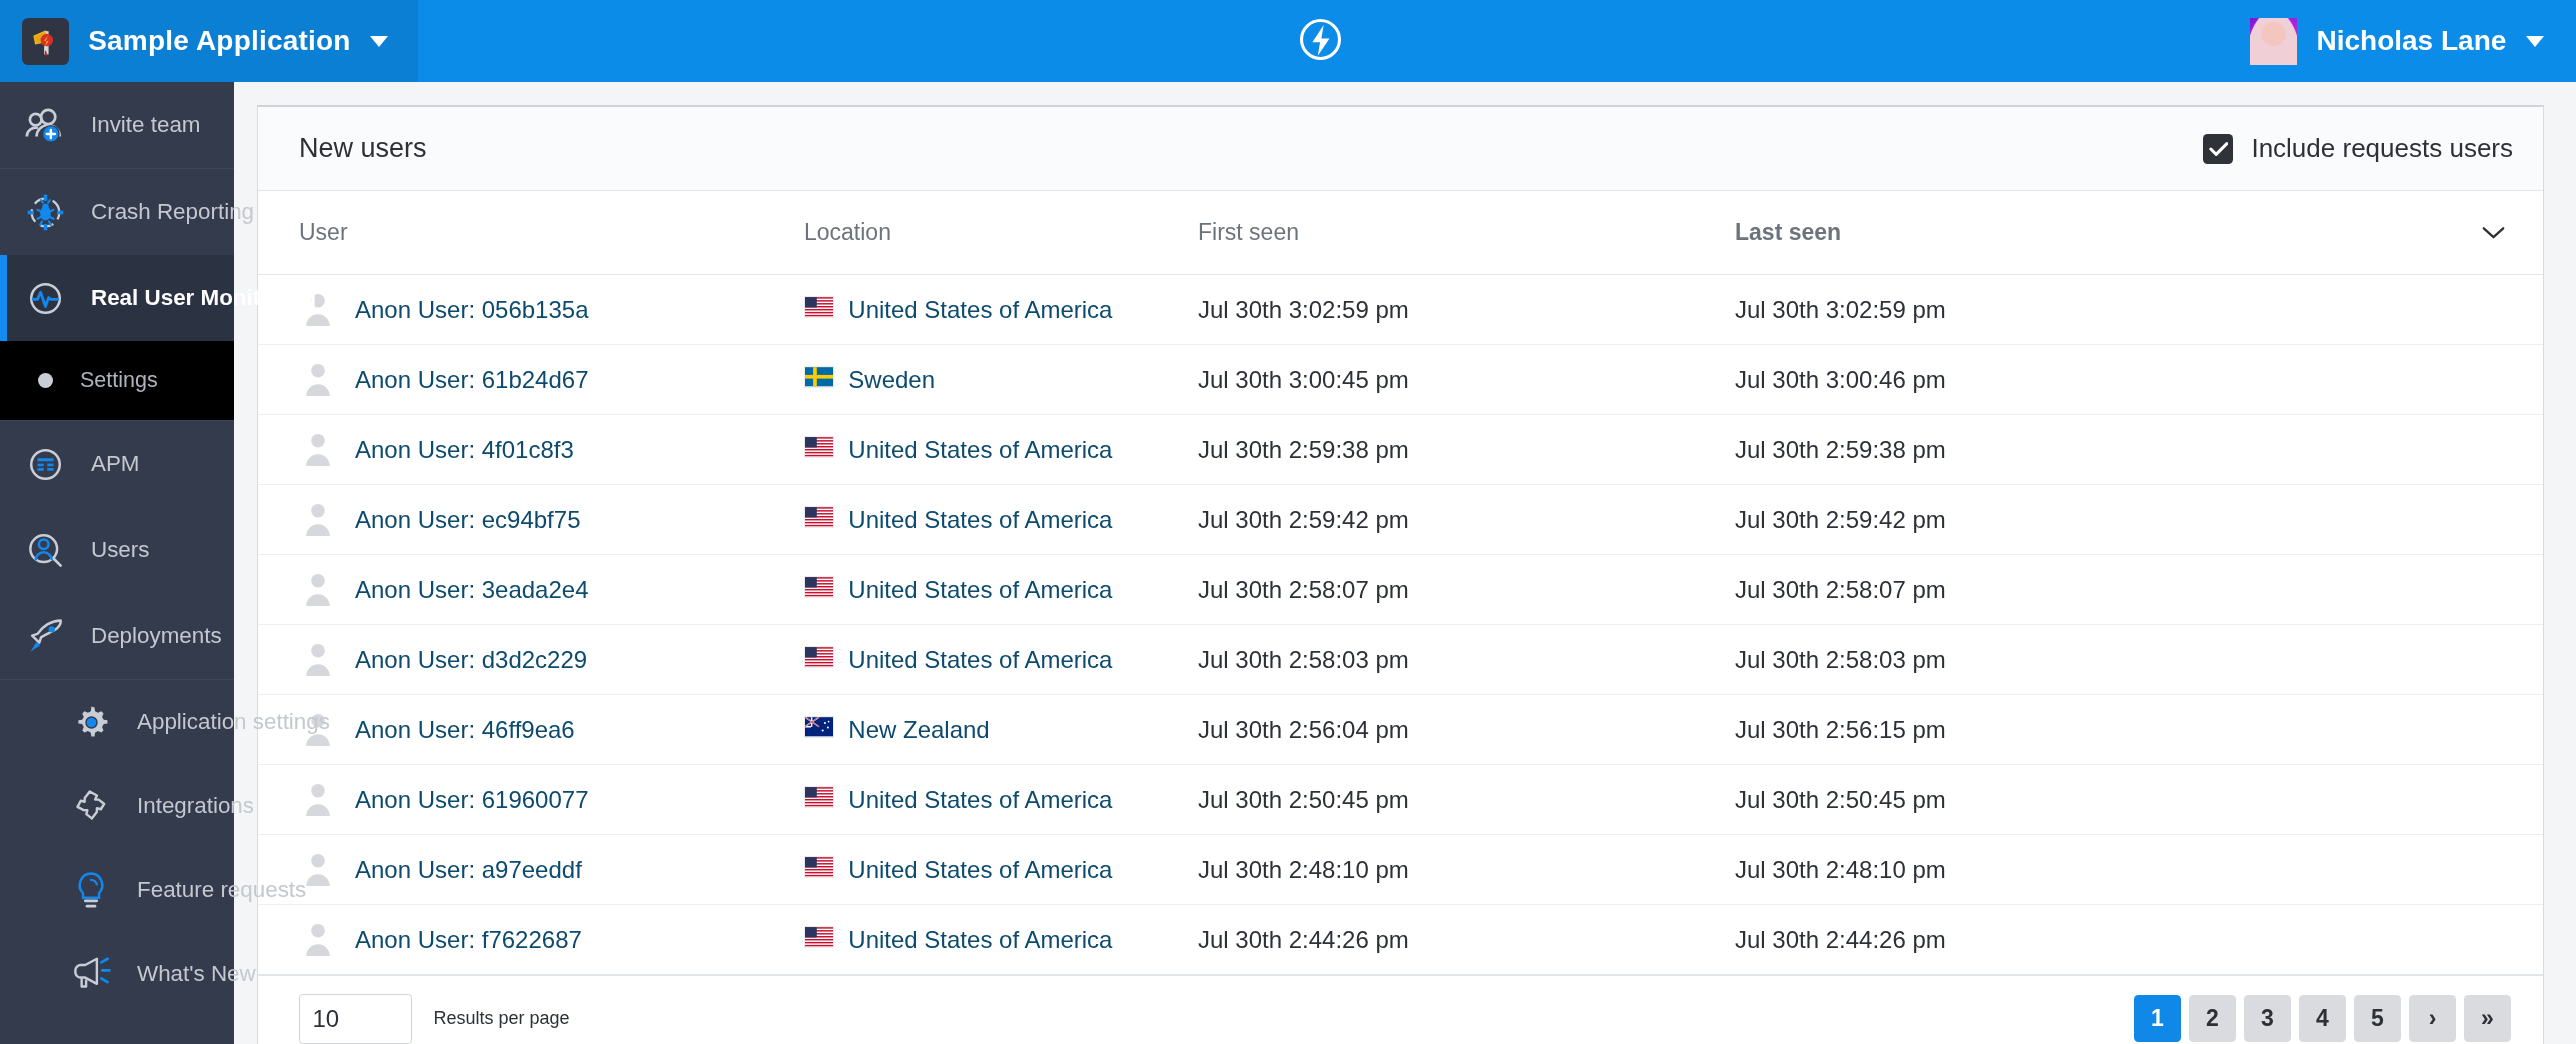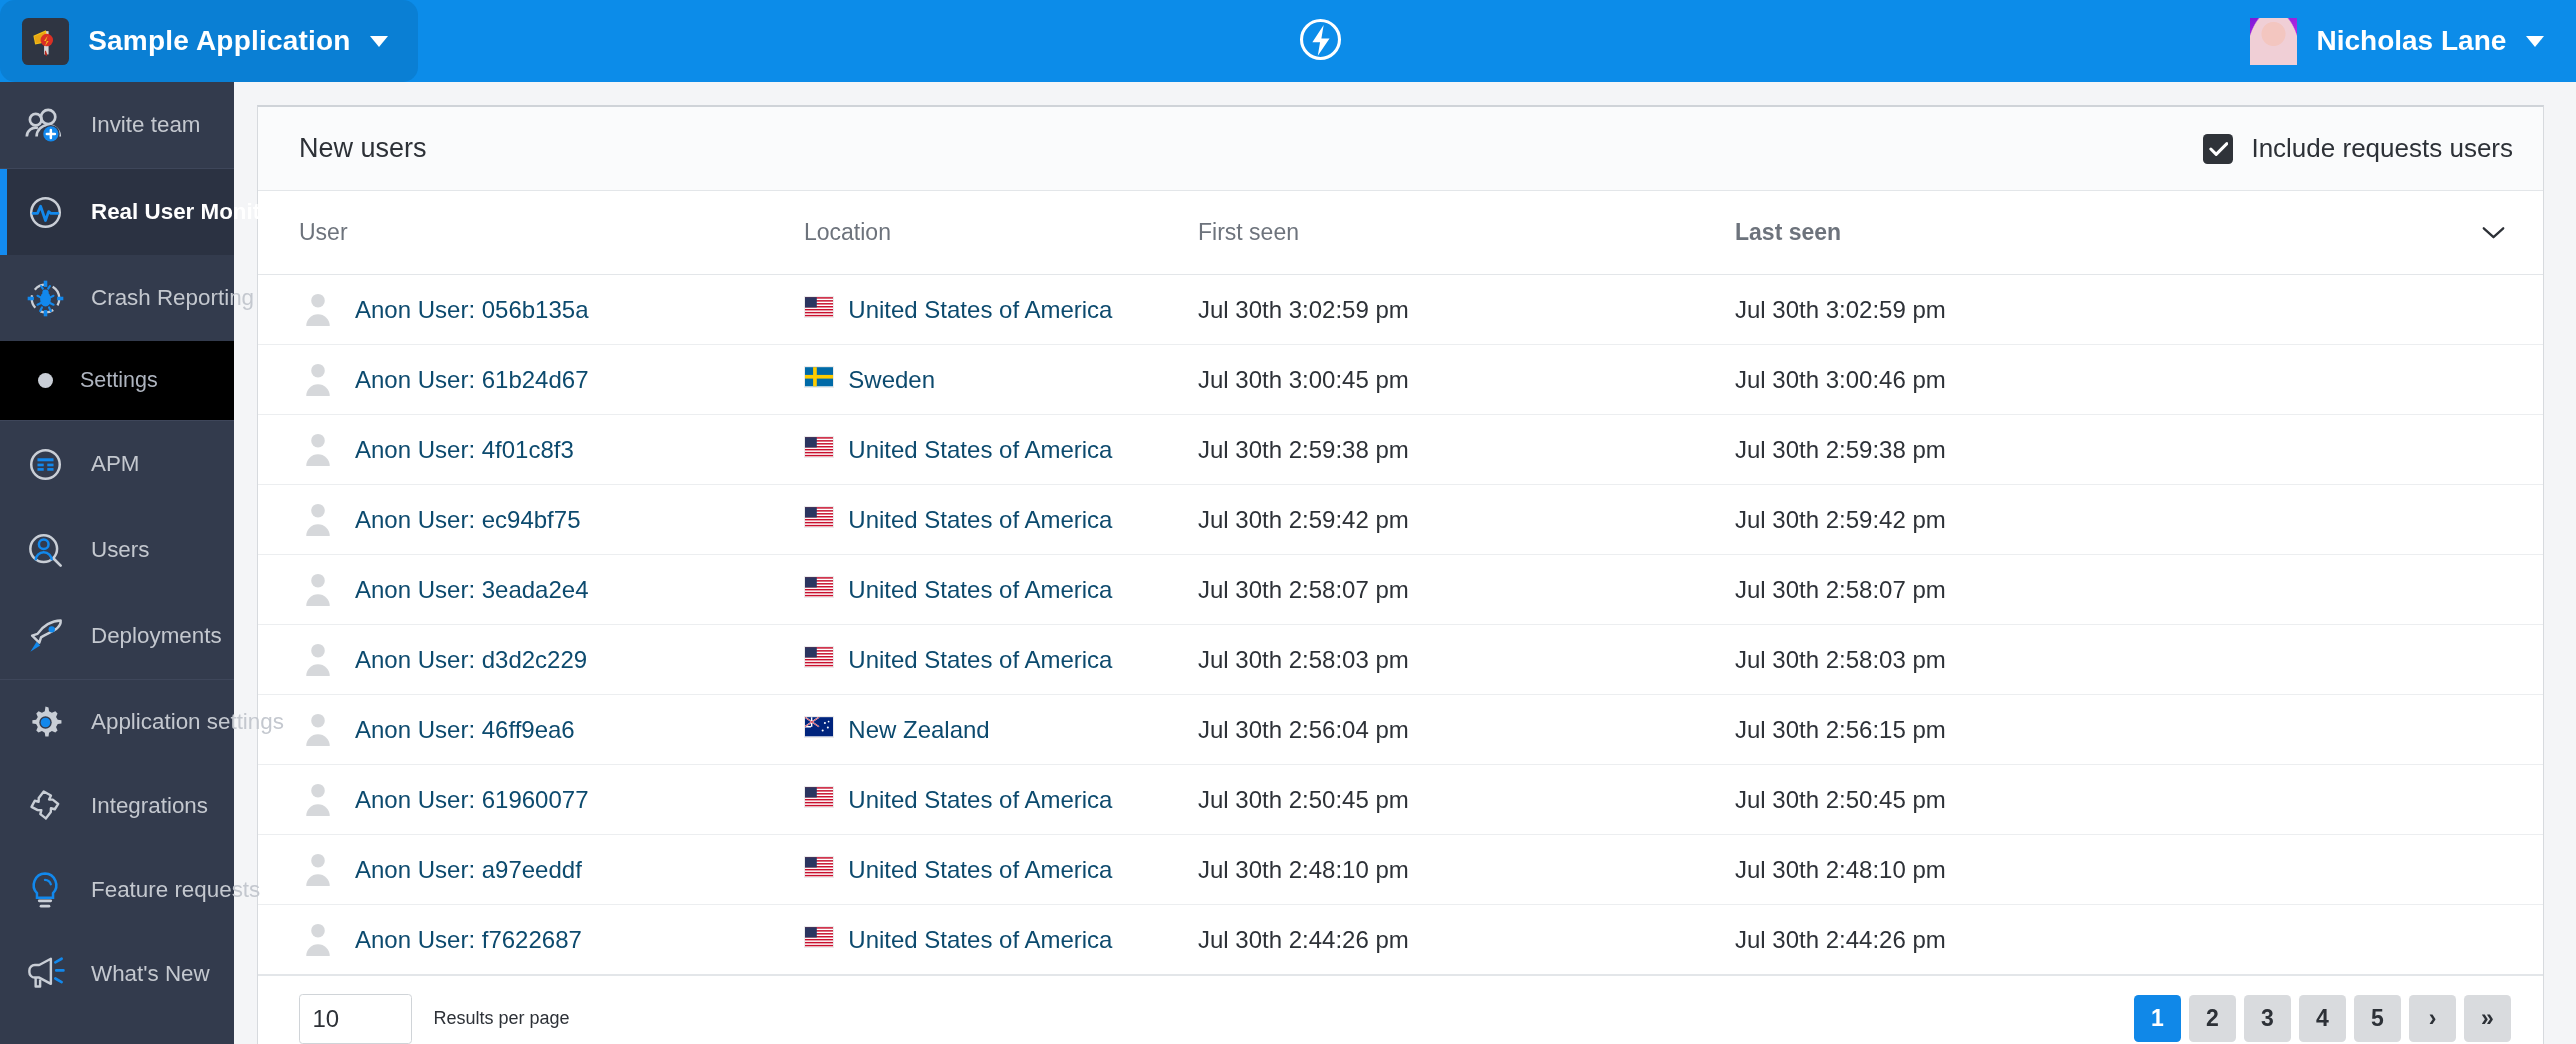--- a/index.html
+++ b/index.html
@@ -16,21 +16,20 @@
     height: 82px; min-height: 82px;
     background: #0c8ce9;
     display: flex; align-items: stretch;
     position: relative; z-index: 5;
   }
   .tb-app {
     background: #0a7fd4;
     display: flex; align-items: center;
     padding: 0 30px 0 21.5px; gap: 19.7px;
     min-width: 411px;
-    border-radius: 15px;
   }
   .applogo {
     width: 47px; height: 47px; border-radius: 6.3px;
     background: #2f3542;
     display: flex; align-items: center; justify-content: center;
     flex-shrink: 0;
     position: relative; overflow: hidden;
   }
   .tb-app-name {
     color: #fff; font-size: 28px; font-weight: bold; letter-spacing: 0.2px;
@@ -70,21 +69,21 @@
   .body { flex: 1; display: flex; min-height: 0; }
 
   
   .sidebar {
     width: 234px; min-width: 234px;
     background: #333b4d;
     display: flex; flex-direction: column;
     padding-bottom: 5.4px;
   }
   .nav-group { border-bottom: 0.9px solid #3e465a; }
-  .nav-group:last-child { border-bottom: none; }
+  .nav-group:last-child { border-bottom: none; padding-left: 46px; }
   .nav-item {
     display: flex; align-items: center;
     height: 86px; padding-left: 19px;
     position: relative;
     color: #c4c8cf; font-size: 22.4px;
     white-space: nowrap;
   }
   .nav-item .ico {
     width: 52px; min-width: 52px; height: 43px;
     display: flex; align-items: center; justify-content: center;
@@ -251,44 +250,44 @@
               <circle cx="29" cy="31" r="10" fill="#333b4d"></circle>
               <circle cx="29" cy="31" r="8.5" fill="#1288ec"></circle>
               <path d="M29 26.5 v9 M24.5 31 h9" stroke="#fff" stroke-width="2.8" stroke-linecap="round"></path>
             </svg>
           </span>
           <span class="lbl">Invite team</span>
         </div>
       </div>
 
       <div class="nav-group">
-        <div class="nav-item active">
-          <span class="ico">
-            <svg width="41" height="41" viewBox="0 0 46 46">
-              <circle cx="23" cy="23" r="16" fill="none" stroke="#c9ced6" stroke-width="2.8"></circle>
-              <path d="M9 24 h5 l3.5-8 L23 32 l3.5-10 L29 24 h8" fill="none" stroke="#1288ec" stroke-width="3.1" stroke-linejoin="round" stroke-linecap="round"></path>
-            </svg>
-          </span>
-          <span class="lbl">Real User Monitoring</span>
-        </div>
-
         <div class="nav-item">
           <span class="ico">
             <svg width="41" height="41" viewBox="0 0 46 46">
               <circle cx="23" cy="23" r="15.5" fill="none" stroke="#c9ced6" stroke-width="2.6" stroke-dasharray="15 7" stroke-dashoffset="7"></circle>
               <rect x="21" y="3" width="4" height="7" fill="#1288ec"></rect>
               <rect x="21" y="36" width="4" height="7" fill="#1288ec"></rect>
               <rect x="3" y="21" width="7" height="4" fill="#1288ec"></rect>
               <rect x="36" y="21" width="7" height="4" fill="#1288ec"></rect>
               <ellipse cx="23" cy="24" rx="6" ry="8" fill="#1288ec"></ellipse>
               <circle cx="23" cy="16.5" r="3.6" fill="#1288ec"></circle>
               <path d="M14 20 l4 2 M14 30 l4-2 M32 20 l-4 2 M32 30 l-4-2 M19 33 l-2 4 M27 33 l2 4 M20 12 l-2-3 M26 12 l2-3" stroke="#1288ec" stroke-width="2.4" stroke-linecap="round"></path>
             </svg>
           </span>
           <span class="lbl">Crash Reporting</span>
+        </div>
+
+        <div class="nav-item active">
+          <span class="ico">
+            <svg width="41" height="41" viewBox="0 0 46 46">
+              <circle cx="23" cy="23" r="16" fill="none" stroke="#c9ced6" stroke-width="2.8"></circle>
+              <path d="M9 24 h5 l3.5-8 L23 32 l3.5-10 L29 24 h8" fill="none" stroke="#1288ec" stroke-width="3.1" stroke-linejoin="round" stroke-linecap="round"></path>
+            </svg>
+          </span>
+          <span class="lbl">Real User Monitoring</span>
         </div>
 
         <div class="nav-sub">
           <span class="ico">
               <span class="dot"></span>
             </span>
           <span class="lbl">Settings</span>
         </div>
       </div>
 

